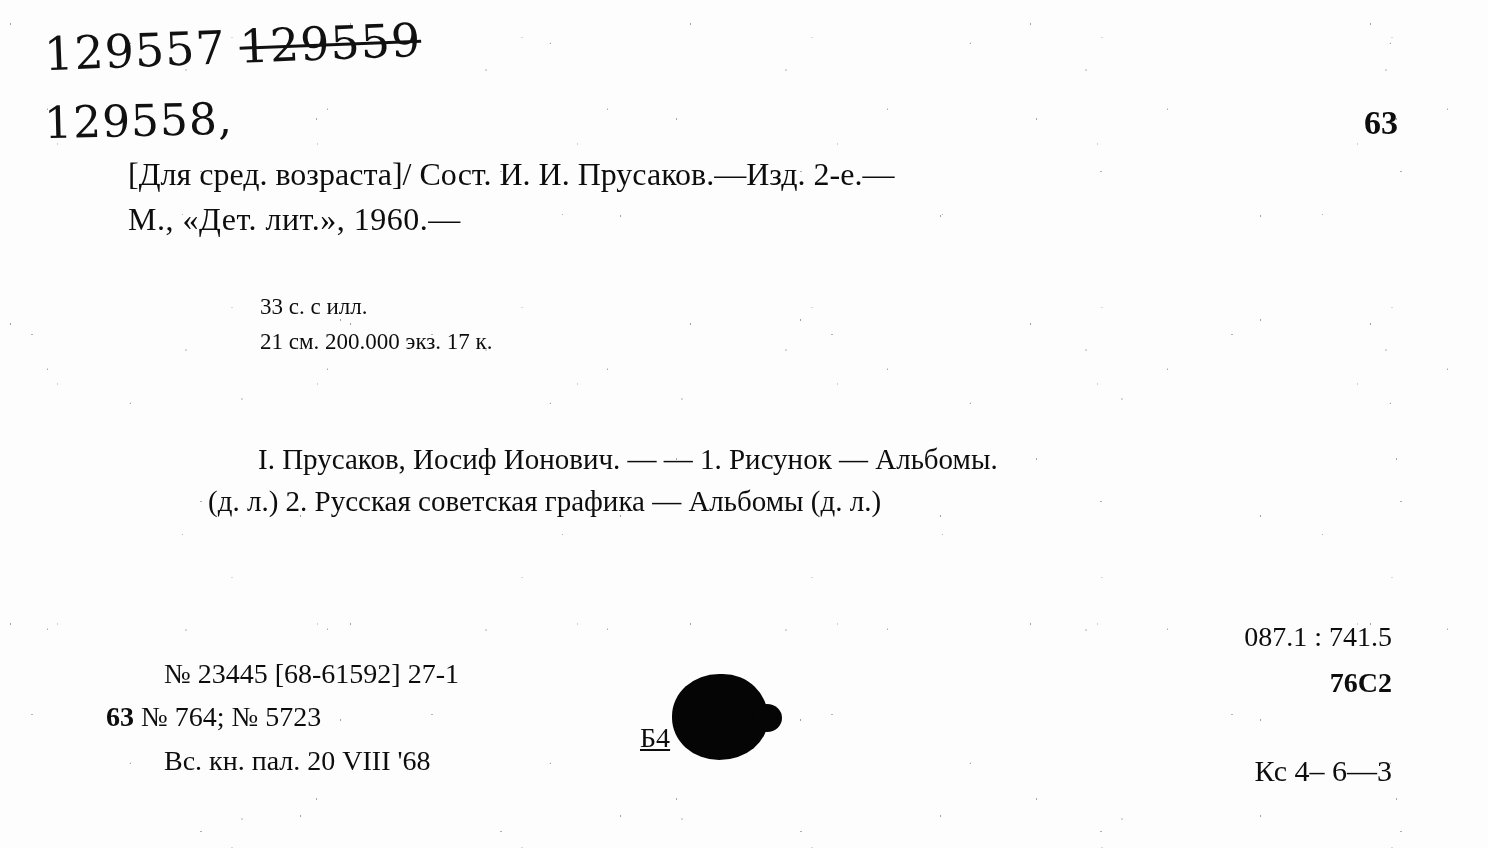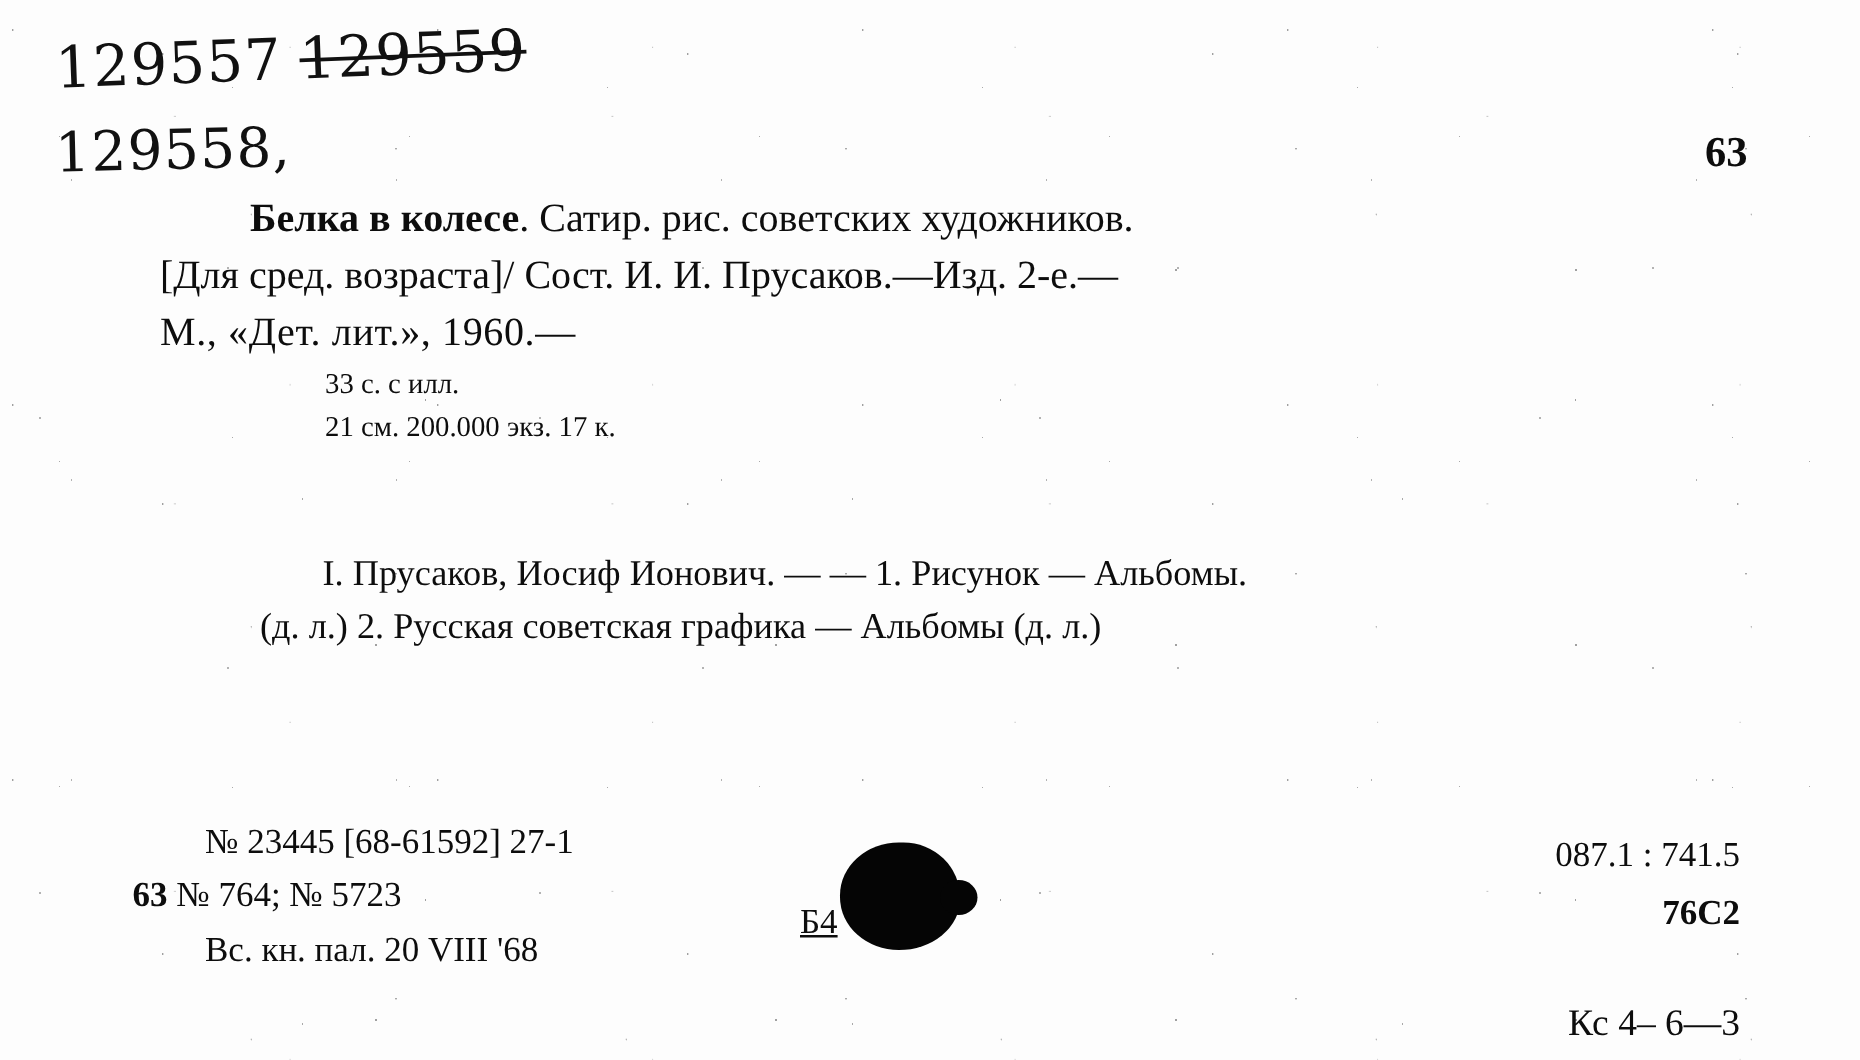--- a/index.html
+++ b/index.html
@@ -147,21 +147,20 @@
   }
 
   
   .footer-right {
     position: absolute;
     right: 96px;
     top: 616px;
     text-align: right;
     font-size: 28px;
     line-height: 1.5;
-    margin-top: 48px;
   }
   .footer-right .udk { white-space: nowrap; }
   .footer-right .bbk { font-weight: bold; margin-top: 4px; }
   .footer-right .price { margin-top: 44px; font-size: 30px; white-space: nowrap; }
 
   
   .center-mark {
     position: absolute;
     left: 640px;
     top: 722px;
@@ -198,23 +197,20 @@
 
   <div class="hand" id="hand-line-1">
     <span>129557</span><span class="struck">129559</span>
   </div>
 
   <div class="hand" id="hand-line-2">129558,</div>
 
   <div id="corner-number">63</div>
 
   <div class="bib">
-    <div class="title-line">
-      <span class="bold">Белка в колесе</span><span>. Сатир. рис. советских художников.</span>
-    </div>
     <div class="line2">[Для сред. возраста]/ Сост. И. И. Прусаков.—Изд. 2-е.—</div>
     <div class="line3">М., «Дет. лит.», 1960.—</div>
   </div>
 
   <div class="collation">
     <div>33 с. с илл.</div>
     <div>21 см. 200.000 экз. 17 к.</div>
   </div>
 
   <div class="tracing">

